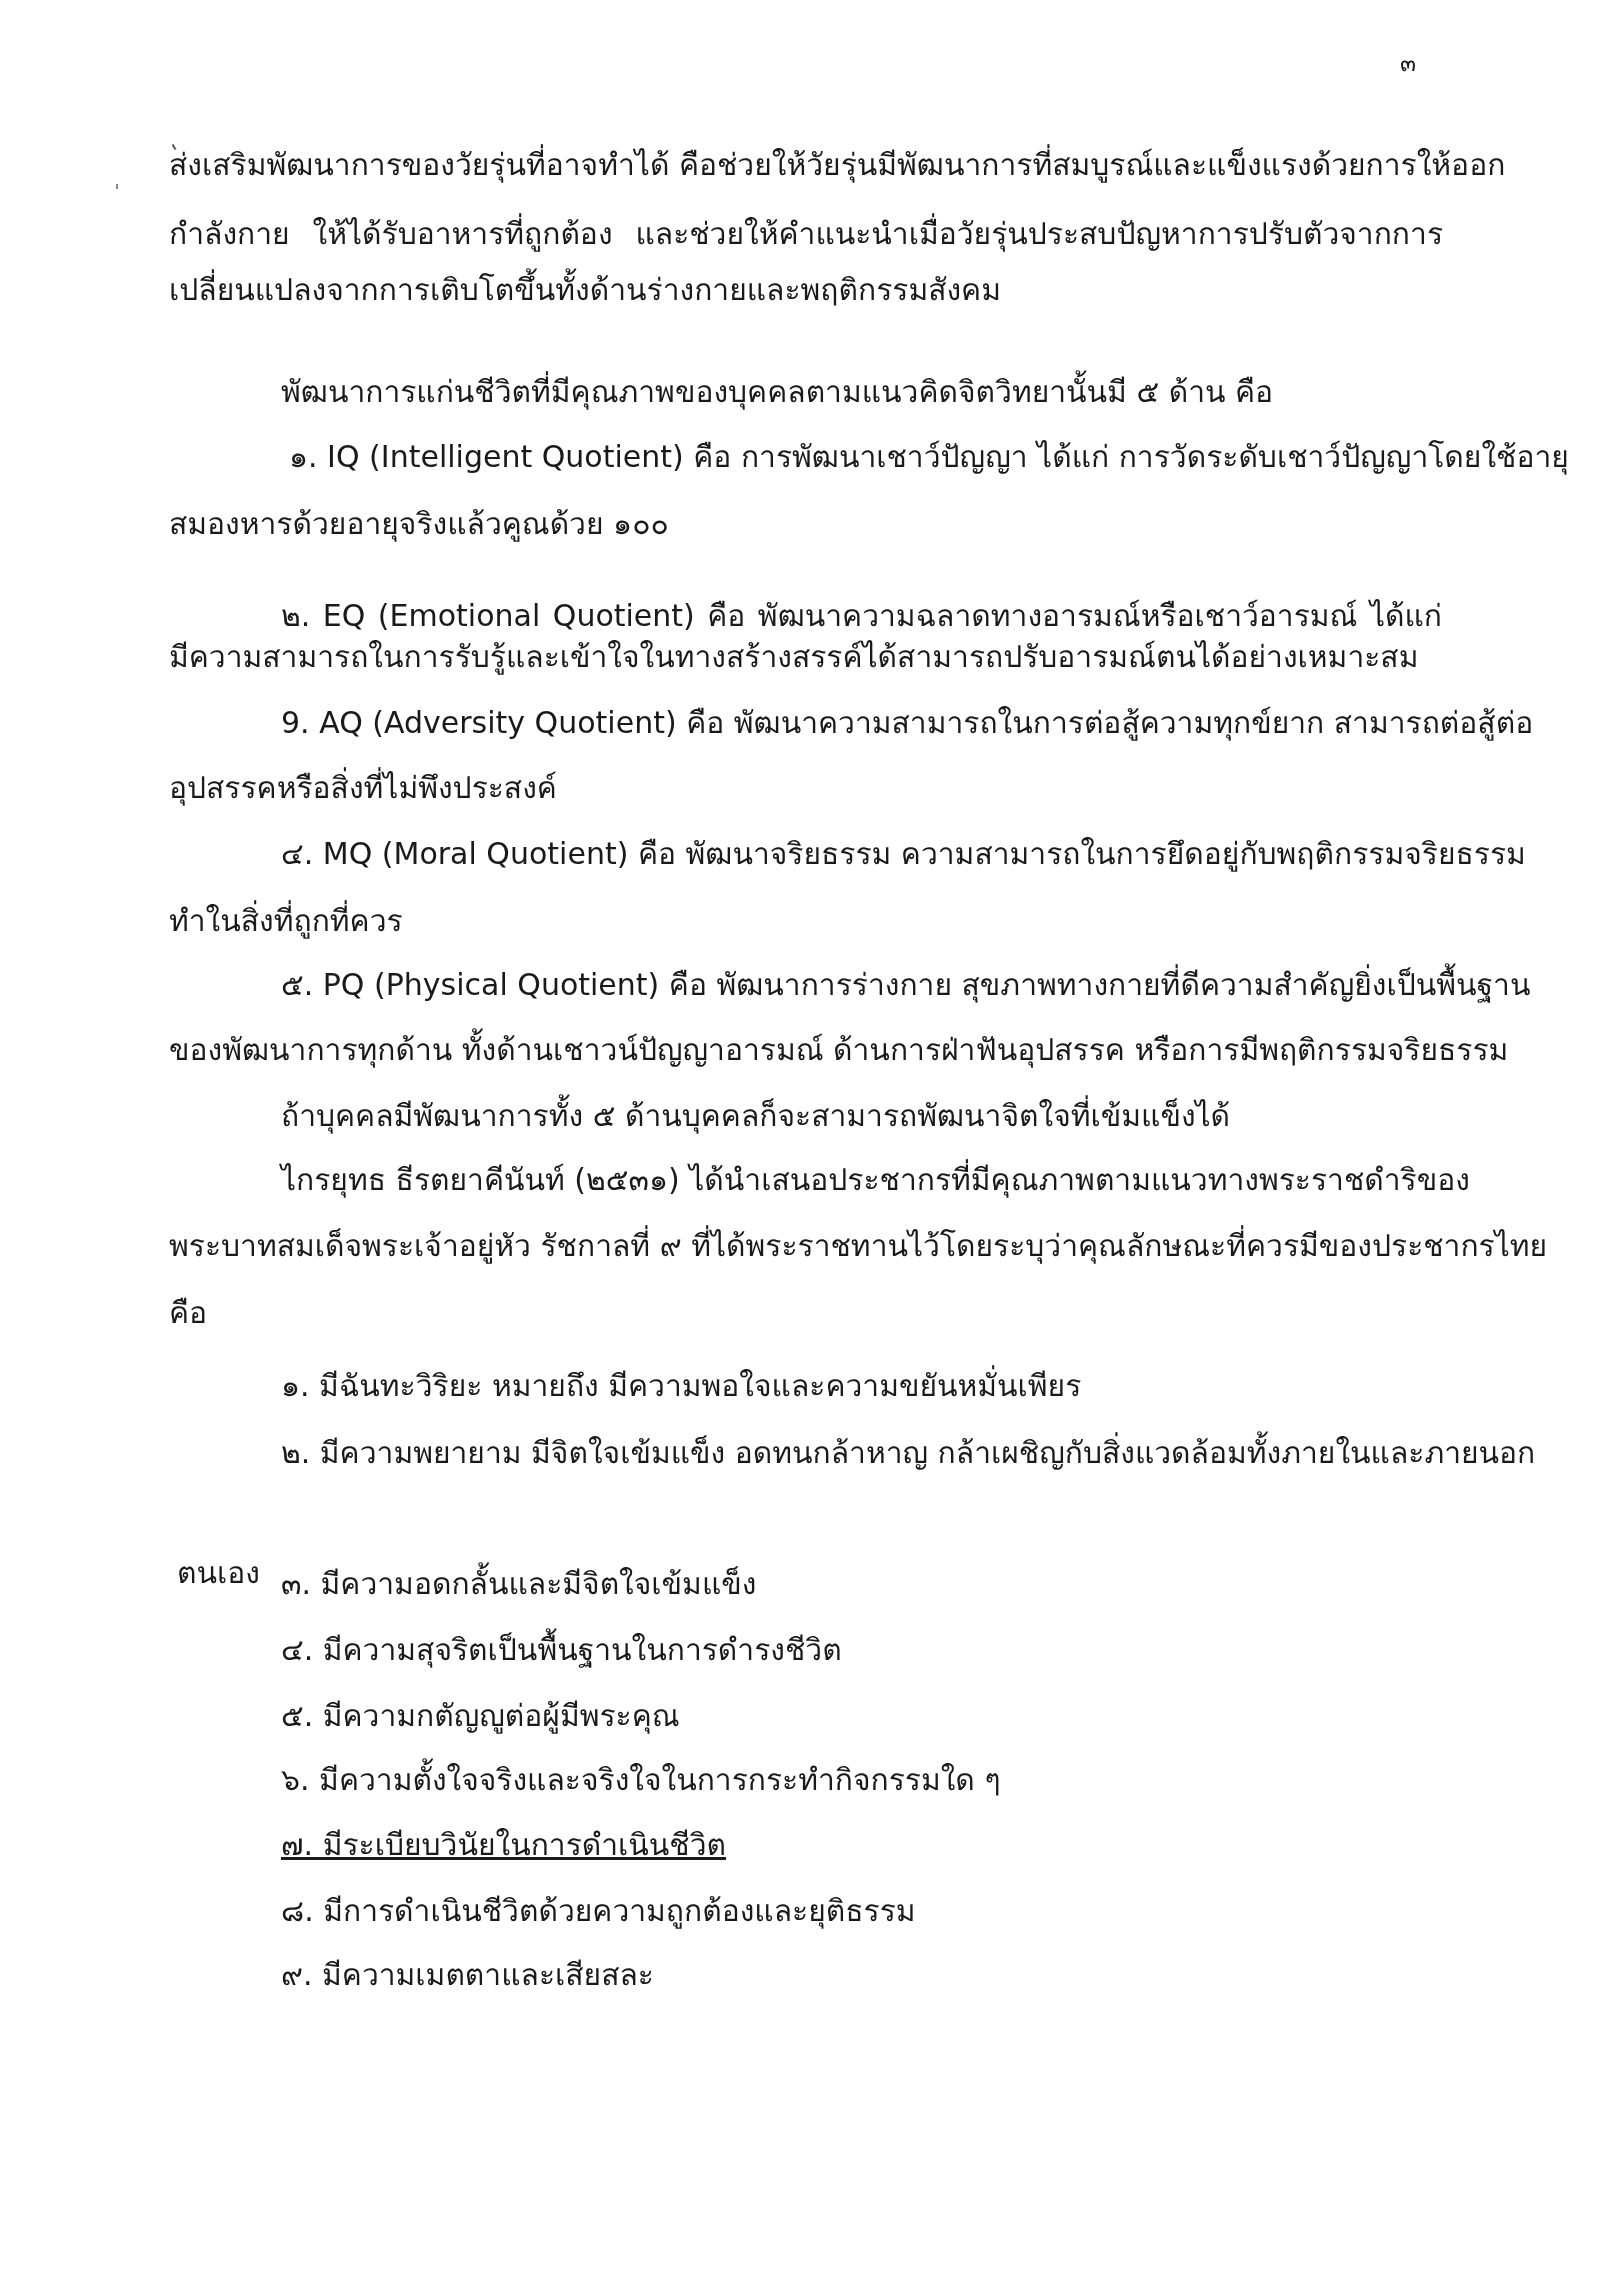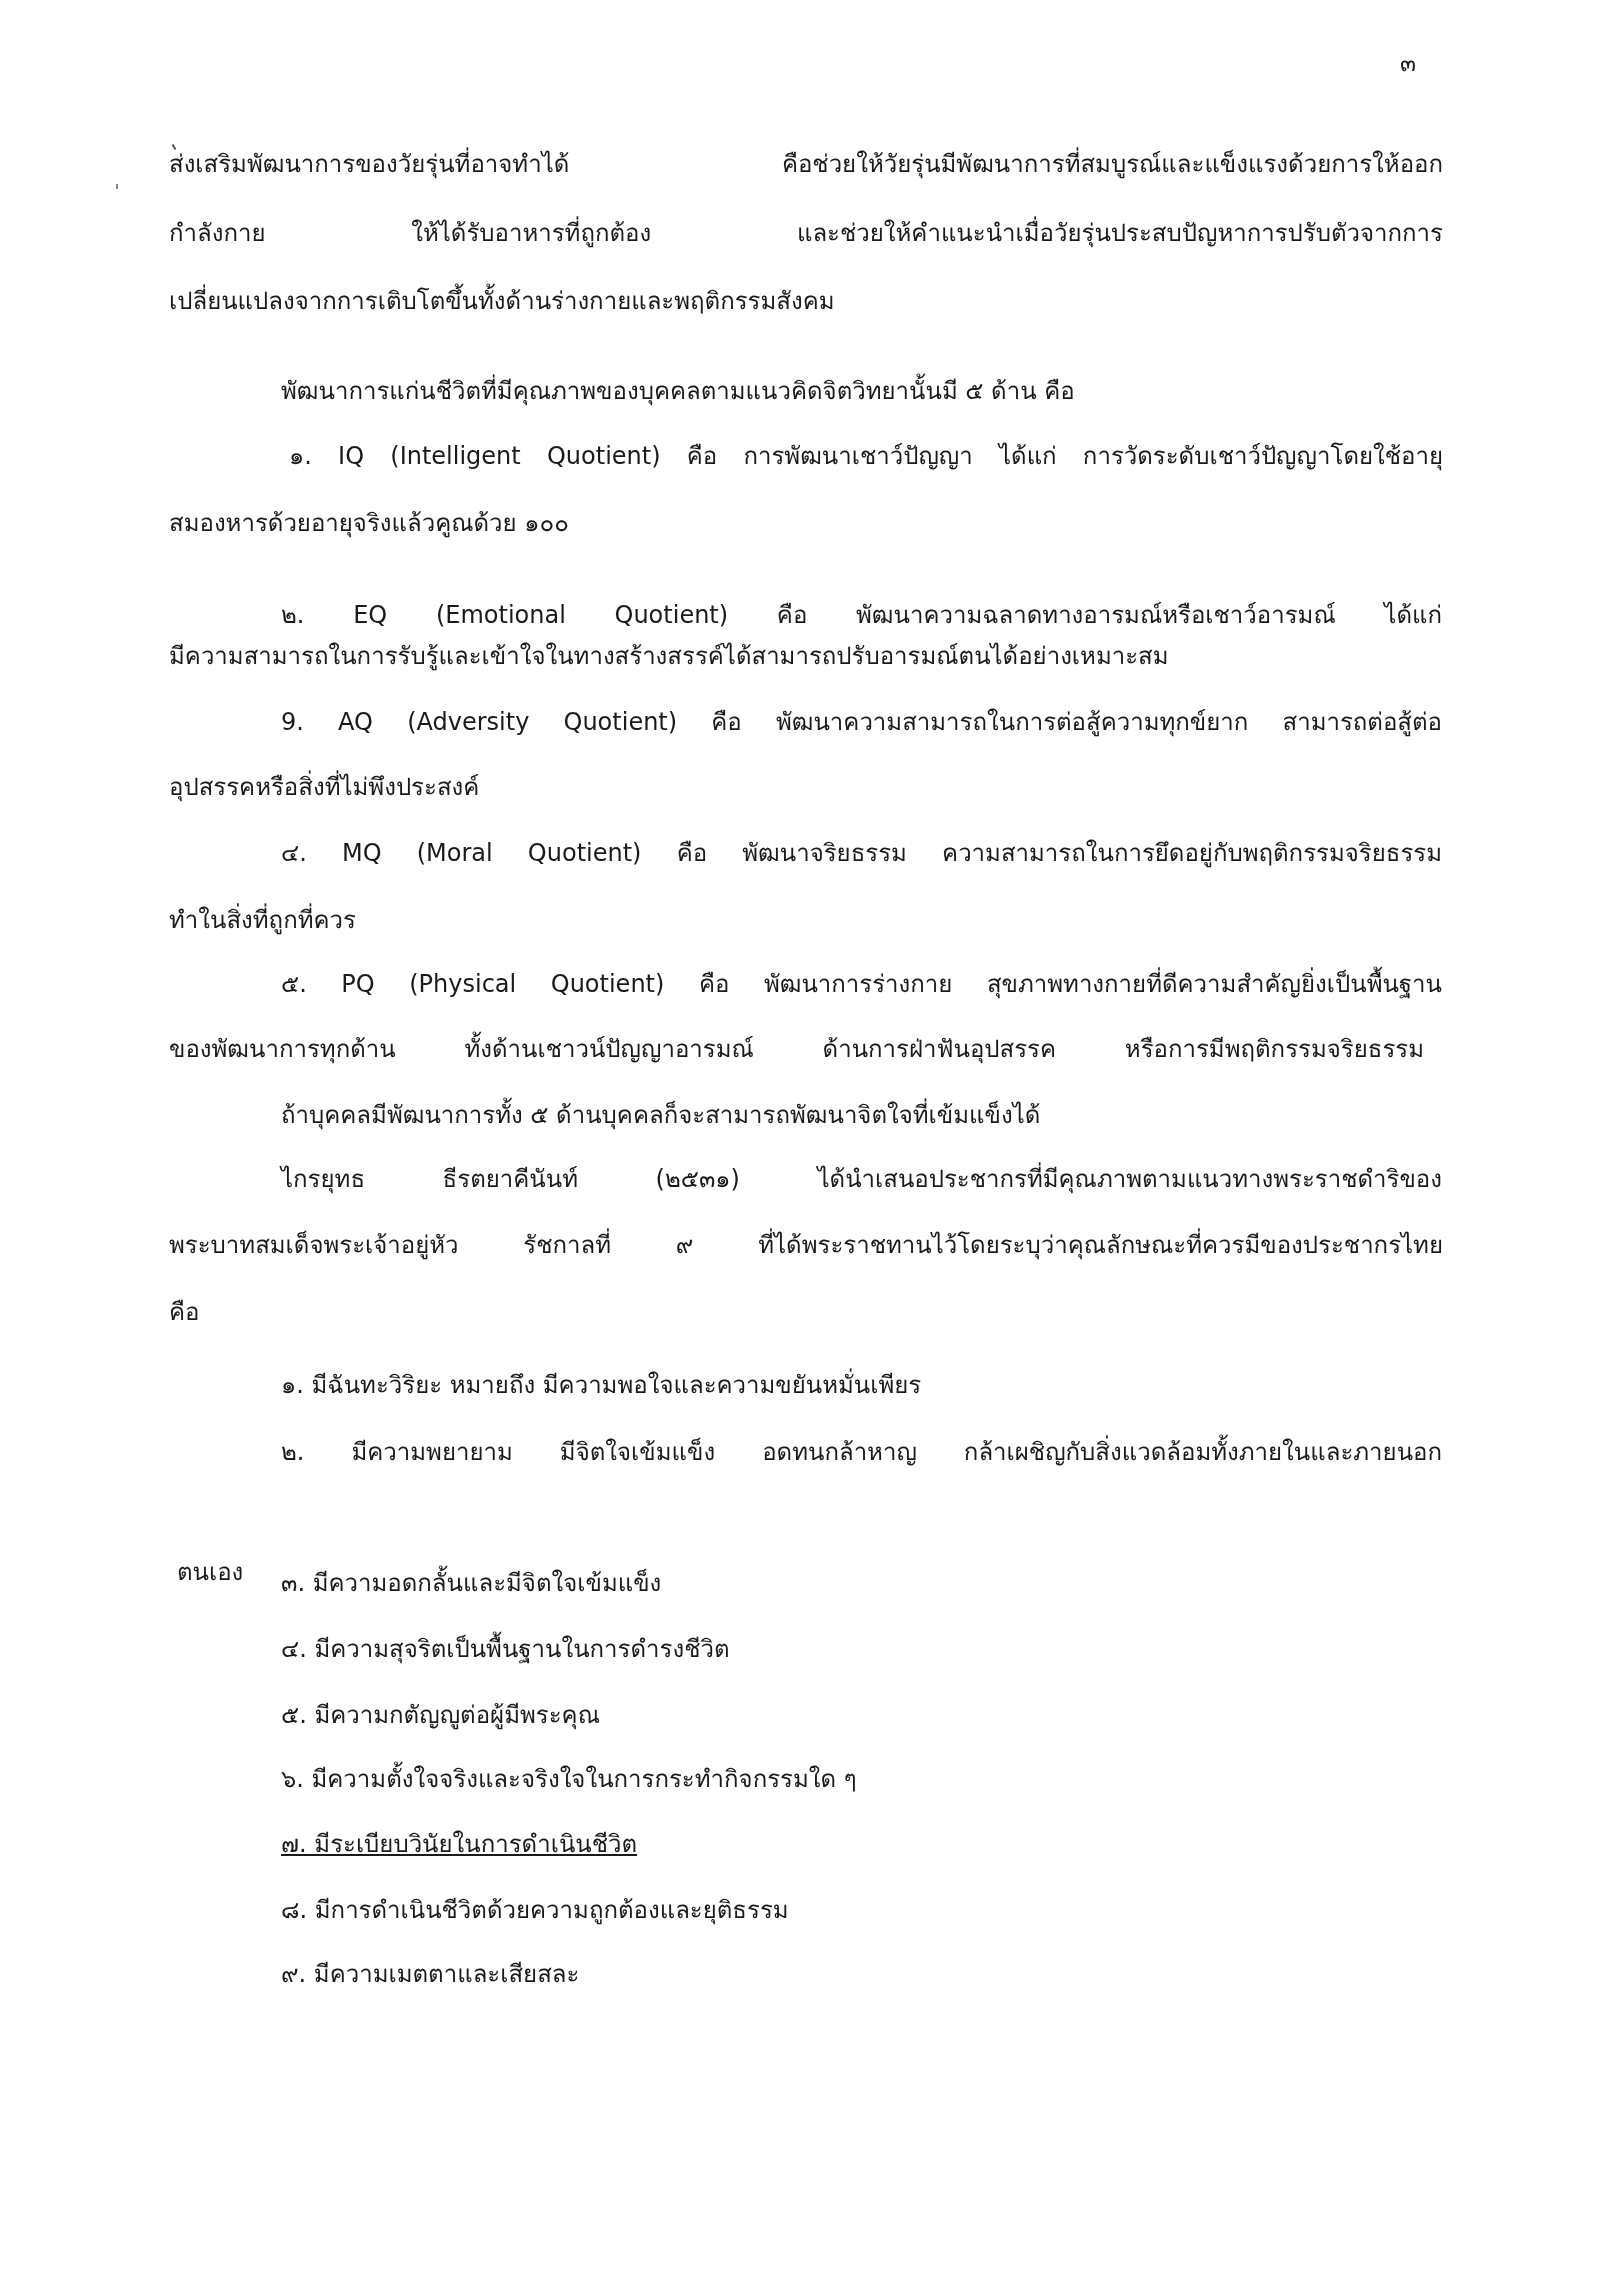--- a/index.html
+++ b/index.html
@@ -23,21 +23,21 @@
     }
     .page-number {
       position: absolute;
       left: 1400px;
       top: 49px;
       font-size: 23.5px;
       line-height: 29px;
     }
     .line {
       position: absolute;
-      font-size: 24px;
+      font-size: 30px;
       line-height: 35px;
       white-space: nowrap;
       letter-spacing: 0px;
     }
     .left { left: 169px; }
     .indent { left: 281px; }
     .indent2 { left: 289px; }
     .justify-full {
       width: 1274px;
       text-align: justify;
@@ -58,21 +58,21 @@
 
 <div class="page">
 
   <div class="page-number">๓</div>
 
   <div class="scan-mark" style="left:173px;top:144px;width:2px;height:5.9px;transform:rotate(-30deg);"></div>
   <div class="scan-mark" style="left:116px;top:184px;width:2px;height:4.9px;background:#888;"></div>
 
   <div class="line left justify-full" style="top:147px;">ส่งเสริมพัฒนาการของวัยรุ่นที่อาจทำได้ คือช่วยให้วัยรุ่นมีพัฒนาการที่สมบูรณ์และแข็งแรงด้วยการให้ออก</div>
   <div class="line left justify-full" style="top:216px;">กำลังกาย ให้ได้รับอาหารที่ถูกต้อง และช่วยให้คำแนะนำเมื่อวัยรุ่นประสบปัญหาการปรับตัวจากการ</div>
-  <div class="line left" style="top:284px;">เปลี่ยนแปลงจากการเติบโตขึ้นทั้งด้านร่างกายและพฤติกรรมสังคม</div>
+  <div class="line left" style="top:272px;">เปลี่ยนแปลงจากการเติบโตขึ้นทั้งด้านร่างกายและพฤติกรรมสังคม</div>
 
   <div class="line indent" style="top:374px;">พัฒนาการแก่นชีวิตที่มีคุณภาพของบุคคลตามแนวคิดจิตวิทยานั้นมี ๕ ด้าน คือ</div>
 
   <div class="line indent2 justify-indent" style="top:439px; width:1154px;">๑. IQ (Intelligent Quotient) คือ การพัฒนาเชาว์ปัญญา ได้แก่ การวัดระดับเชาว์ปัญญาโดยใช้อายุ</div>
   <div class="line left" style="top:506px;">สมองหารด้วยอายุจริงแล้วคูณด้วย ๑๐๐</div>
 
   <div class="line indent justify-indent" style="top:598px;">๒. EQ (Emotional Quotient) คือ พัฒนาความฉลาดทางอารมณ์หรือเชาว์อารมณ์ ได้แก่</div>
   <div class="line left" style="top:639px;">มีความสามารถในการรับรู้และเข้าใจในทางสร้างสรรค์ได้สามารถปรับอารมณ์ตนได้อย่างเหมาะสม</div>
 
   <div class="line indent justify-indent" style="top:705px;">9. AQ (Adversity Quotient) คือ พัฒนาความสามารถในการต่อสู้ความทุกข์ยาก สามารถต่อสู้ต่อ</div>

